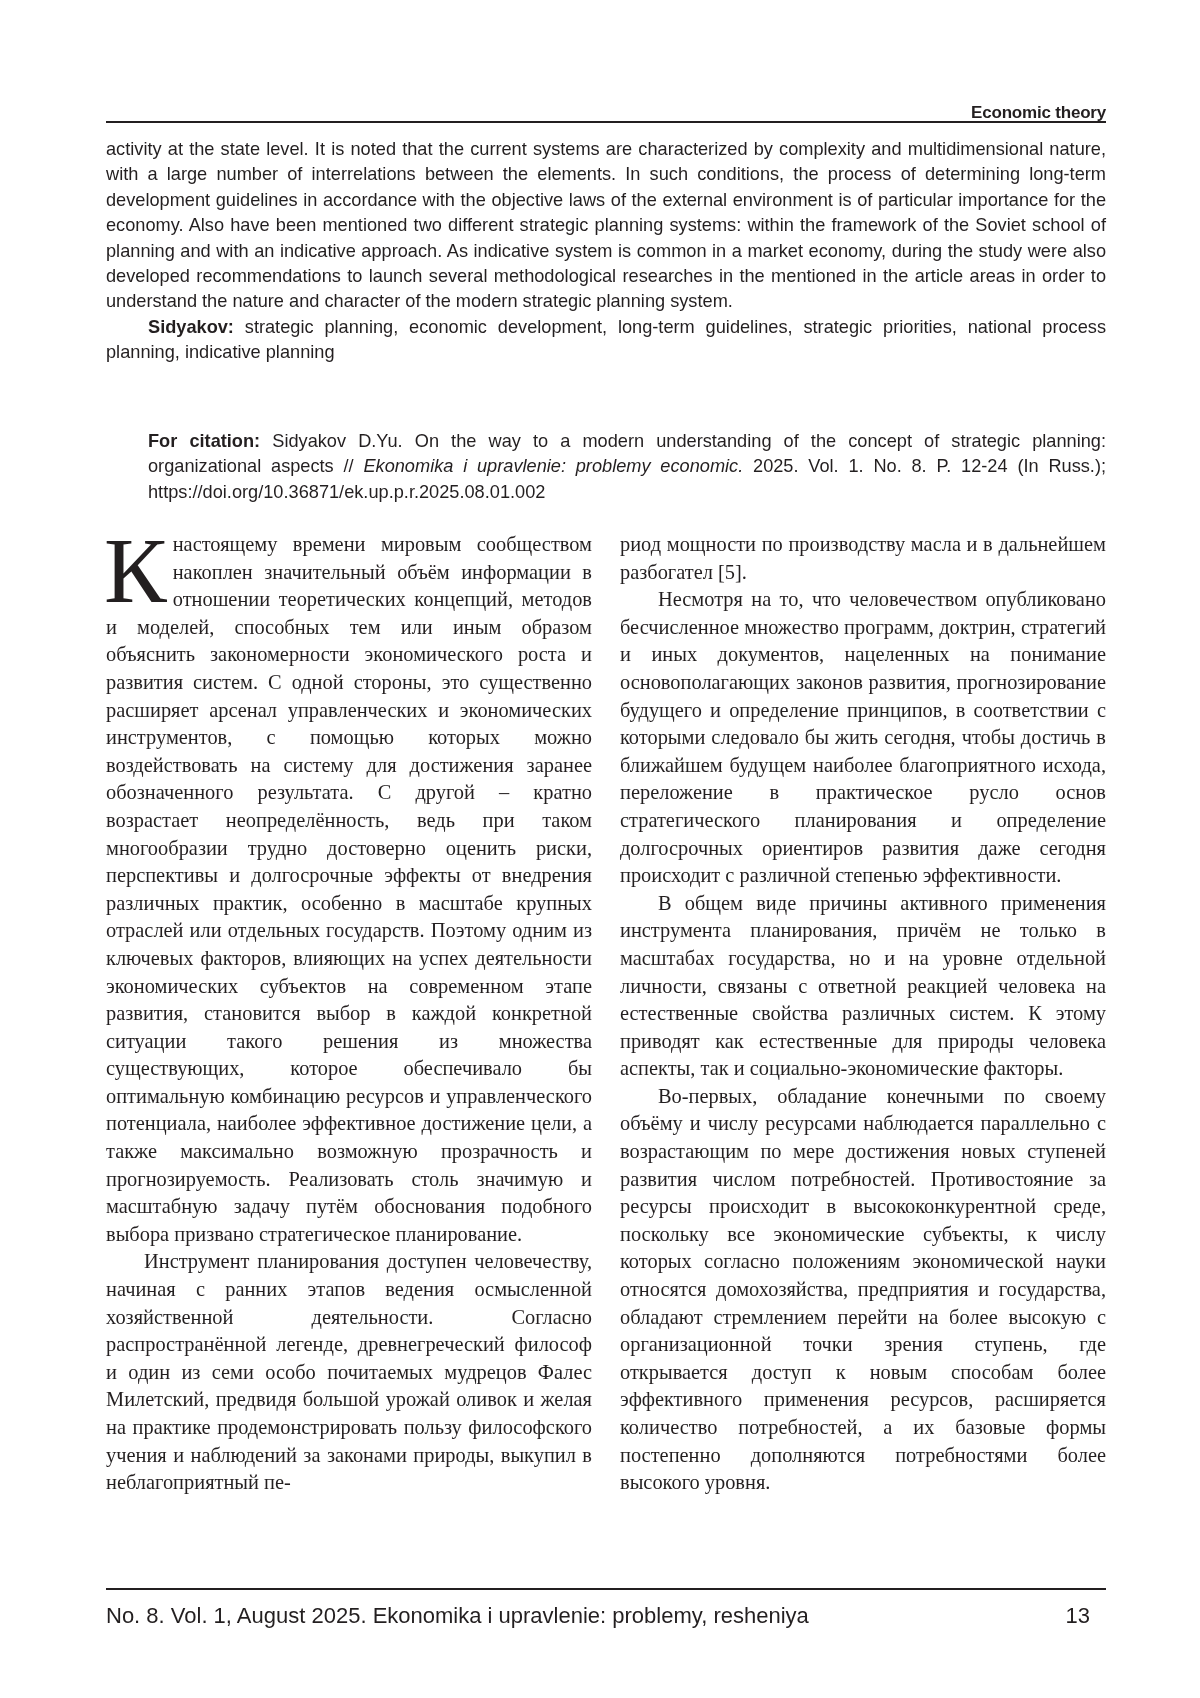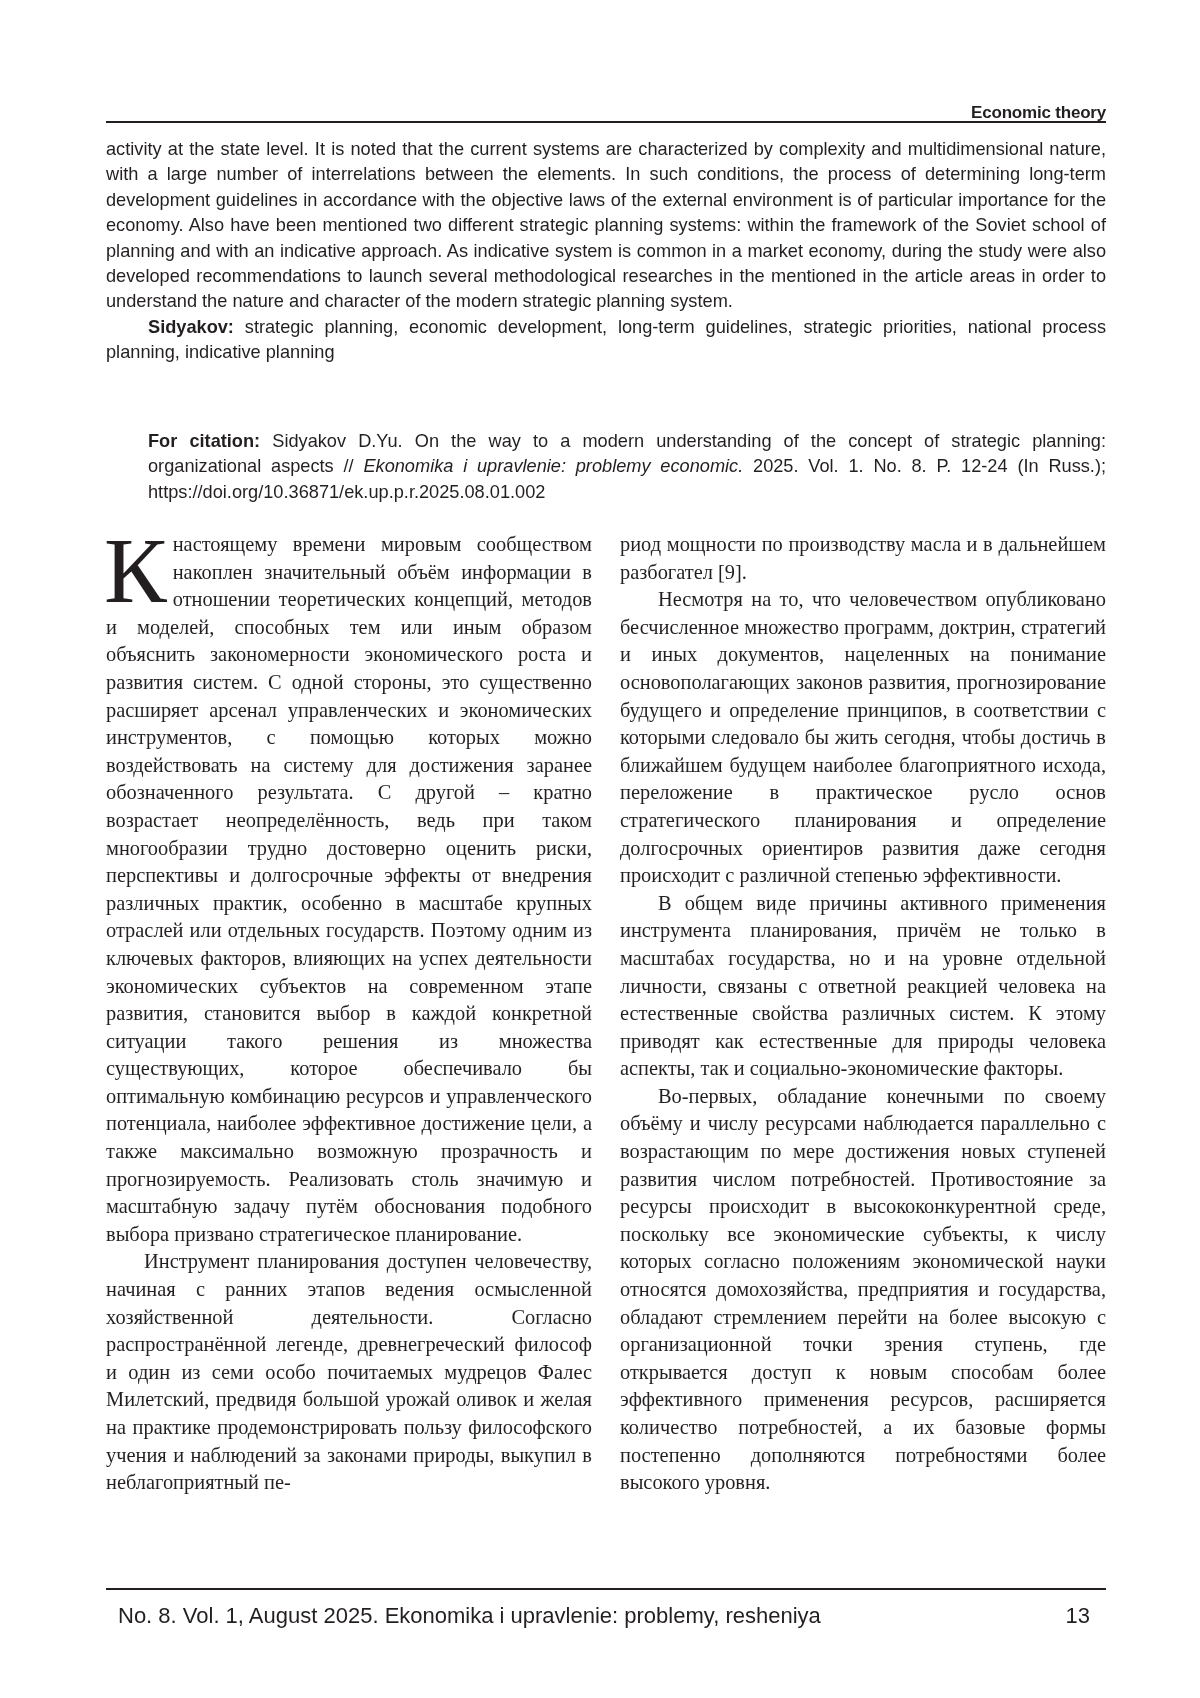--- a/index.html
+++ b/index.html
@@ -21,21 +21,21 @@
 
   .col { position: absolute; top: 531px; width: 486px; font-family: "Liberation Serif", serif; font-size: 20.4px; line-height: 27.6px; text-align: justify; color: #231f20; }
   .col-left { left: 106px; }
   .col-right { left: 620px; }
   .col p { margin: 0; text-indent: 38px; }
   .col p.noindent { text-indent: 0; }
   .dropcap { float: left; font-family: "Liberation Serif", serif; font-size: 94px; line-height: 74px; height: 80px; margin: 2px 6px 0 -2px; padding: 0; color: #231f20; }
 
   .footer-rule { position: absolute; left: 106px; top: 1588px; width: 1000px; height: 2px; background: #231f20; }
   .footer { position: absolute; left: 106px; top: 1603px; width: 1000px; font-family: "Liberation Sans", sans-serif; font-size: 22px; color: #231f20; }
-  .footer-left { position: absolute; left: 12px; top: 0; }
+  .footer-left { position: absolute; left: 0; top: 0; }
   .footer-right { position: absolute; right: 16px; top: 0; }
 </style>
 </head>
 <body>
 
 <div class="page">
 
   <div class="header">
     <span class="section-title">Economic theory</span>
   </div>
@@ -47,21 +47,21 @@
   </div>
 
   <div class="citation"><span class="cit-label">For citation:</span><span> Sidyakov D.Yu. On the way to a modern understanding of the concept of strategic planning: organizational aspects // </span><span class="cit-journal">Ekonomika i upravlenie: problemy economic.</span><span> 2025. Vol. 1. No. 8. P. 12-24 (In Russ.); https://doi.org/10.36871/ek.up.p.r.2025.08.01.002</span></div>
 
   <div class="col col-left">
     <p class="noindent"><span class="dropcap">К</span><span> настоящему времени мировым сообществом накоплен значительный объём информации в отношении теоретических концепций, методов и моделей, способных тем или иным образом объяснить закономерности экономического роста и развития систем. С одной стороны, это существенно расширяет арсенал управленческих и экономических инструментов, с помощью которых можно воздействовать на систему для достижения заранее обозначенного результата. С другой – кратно возрастает неопределённость, ведь при таком многообразии трудно достоверно оценить риски, перспективы и долгосрочные эффекты от внедрения различных практик, особенно в масштабе крупных отраслей или отдельных государств. Поэтому одним из ключевых факторов, влияющих на успех деятельности экономических субъектов на современном этапе развития, становится выбор в каждой конкретной ситуации такого решения из множества существующих, которое обеспечивало бы оптимальную комбинацию ресурсов и управленческого потенциала, наиболее эффективное достижение цели, а также максимально возможную прозрачность и прогнозируемость. Реализовать столь значимую и масштабную задачу путём обоснования подобного выбора призвано стратегическое планирование.</span></p>
     <p>Инструмент планирования доступен человечеству, начиная с ранних этапов ведения осмысленной хозяйственной деятельности. Согласно распространённой легенде, древнегреческий философ и один из семи особо почитаемых мудрецов Фалес Милетский, предвидя большой урожай оливок и желая на практике продемонстрировать пользу философского учения и наблюдений за законами природы, выкупил в неблагоприятный пе-</p>
   </div>
 
   <div class="col col-right">
-    <p class="noindent">риод мощности по производству масла и в дальнейшем разбогател [9].</p>
+    <p class="noindent">риод мощности по производству масла и в дальнейшем разбогател [5].</p>
     <p>Несмотря на то, что человечеством опубликовано бесчисленное множество программ, доктрин, стратегий и иных документов, нацеленных на понимание основополагающих законов развития, прогнозирование будущего и определение принципов, в соответствии с которыми следовало бы жить сегодня, чтобы достичь в ближайшем будущем наиболее благоприятного исхода, переложение в практическое русло основ стратегического планирования и определение долгосрочных ориентиров развития даже сегодня происходит с различной степенью эффективности.</p>
     <p>В общем виде причины активного применения инструмента планирования, причём не только в масштабах государства, но и на уровне отдельной личности, связаны с ответной реакцией человека на естественные свойства различных систем. К этому приводят как естественные для природы человека аспекты, так и социально-экономические факторы.</p>
     <p>Во-первых, обладание конечными по своему объёму и числу ресурсами наблюдается параллельно с возрастающим по мере достижения новых ступеней развития числом потребностей. Противостояние за ресурсы происходит в высококонкурентной среде, поскольку все экономические субъекты, к числу которых согласно положениям экономической науки относятся домохозяйства, предприятия и государства, обладают стремлением перейти на более высокую с организационной точки зрения ступень, где открывается доступ к новым способам более эффективного применения ресурсов, расширяется количество потребностей, а их базовые формы постепенно дополняются потребностями более высокого уровня.</p>
   </div>
 
   <div class="footer-rule"></div>
   <div class="footer">
     <span class="footer-left">No. 8. Vol. 1, August 2025. Ekonomika i upravlenie: problemy, resheniya</span>
     <span class="footer-right">13</span>
   </div>

